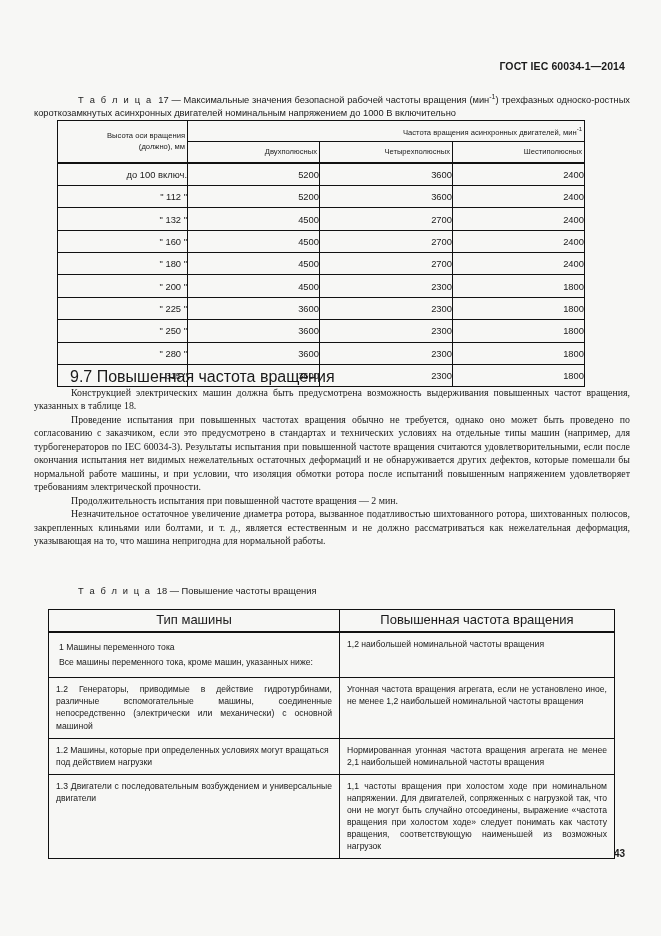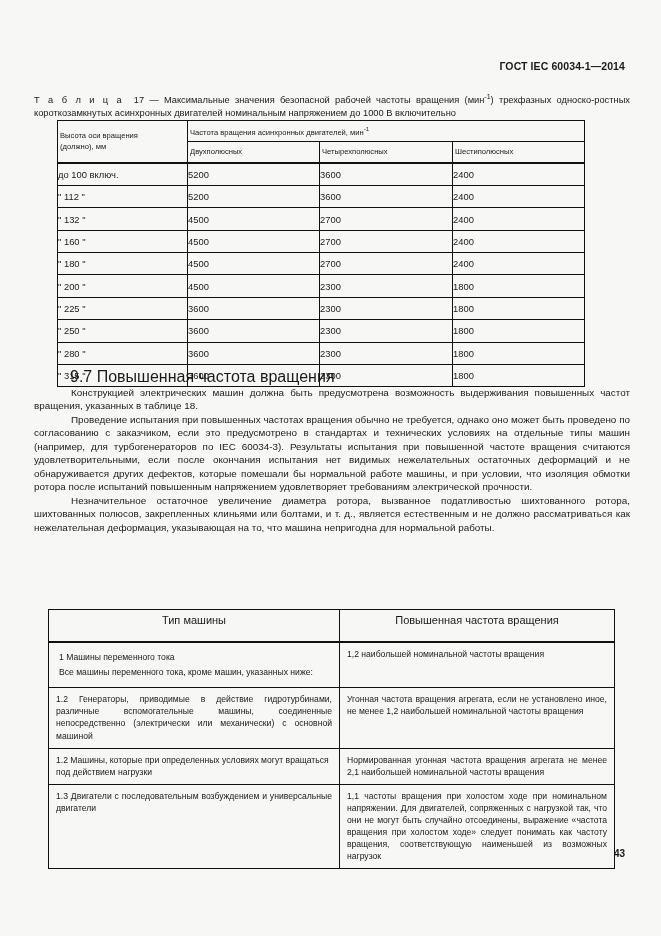--- a/index.html
+++ b/index.html
@@ -39,38 +39,39 @@
   .tbl-caption {
     position: absolute;
     left: 34px;
     font-size: 9.3px;
     line-height: 13.2px;
     width: 596px;
     text-align: justify;
   }
   .tbl-caption .lead {
     letter-spacing: 1.6px;
+    margin-left: 44px;
   }
 
   
   .t17-wrap {
     position: absolute;
     left: 57px;
     top: 120px;
     width: 527px;
   }
   table.t17 {
     border-collapse: collapse;
     width: 527px;
     table-layout: fixed;
     font-size: 9.2px;
   }
   table.t17 th, table.t17 td {
     border: 1px solid #111;
-    text-align: left;
+    text-align: right;
     vertical-align: middle;
     font-weight: normal;
     padding: 0;
   }
   table.t17 thead th {
     font-size: 7.6px;
     line-height: 11px;
     padding: 3px 2px;
   }
   table.t17 thead tr.hdr2 th {
@@ -102,20 +103,21 @@
     top: 386px;
     width: 596px;
     font-size: 9.9px;
     line-height: 13.45px;
     text-align: justify;
   }
   .body-block p {
     margin: 0;
     text-indent: 37px;
     text-align: justify;
+    font-family: Liberation Serif, serif;
   }
   .body-block p:last-child { text-align: justify; }
 
   
   .t18-wrap {
     position: absolute;
     left: 48px;
     top: 609px;
     width: 566px;
   }
@@ -127,22 +129,22 @@
   }
   table.t18 th, table.t18 td {
     border: 1px solid #111;
     vertical-align: top;
     font-weight: normal;
     padding: 5px 7px 6px;
     line-height: 12.1px;
   }
   table.t18 thead th {
     text-align: center;
-    font-size: 11px;
-    padding: 4px 4px 15px;
+    font-size: 13px;
+    padding: 4px 4px 5px;
     vertical-align: middle;
   }
   table.t18 tbody tr:first-child td {
     border-top: 2px solid #111;
   }
   table.t18 td.just { text-align: justify; }
   .t18 .c1 { width: 291px; }
   .t18 .c2 { width: 275px; }
   .t18 td p { margin: 3px; }
 
@@ -255,23 +257,29 @@
           </tr>
         </tbody>
       </table>
     </div>
 
     <div class="sec-head">9.7  Повышенная частота вращения</div>
 
     <div class="body-block">
       <p>Конструкцией электрических машин должна быть предусмотрена возможность выдерживания повышенных частот вращения, указанных в таблице 18.</p>
       <p>Проведение испытания при повышенных частотах вращения обычно не требуется, однако оно может быть проведено по согласованию с заказчиком, если это предусмотрено в стандартах и технических условиях на отдельные типы машин (например, для турбогенераторов по IEC 60034-3). Результаты испытания при повышенной частоте вращения считаются удовлетворительными, если после окончания испытания нет видимых нежелательных остаточных деформаций и не обнаруживается других дефектов, которые помешали бы нормальной работе машины, и при условии, что изоляция обмотки ротора после испытаний повышенным напряжением удовлетворяет требованиям электрической прочности.</p>
+      <p>Продолжительность испытания при повышенной частоте вращения — 2 мин.</p>
       <p>Незначительное остаточное увеличение диаметра ротора, вызванное податливостью шихтованного ротора, шихтованных полюсов, закрепленных клиньями или болтами, и т. д., является естественным и не должно рассматриваться как нежелательная деформация, указывающая на то, что машина непригодна для нормальной работы.</p>
     </div>
 
+    <div class="tbl-caption" style="top:585px;">
+      <span class="lead">Т а б л и ц а</span>&nbsp;
+      <span>18</span>
+      <span>— Повышение частоты вращения</span>
+    </div>
 
     <div class="t18-wrap">
       <table class="t18">
         <colgroup>
             <col class="c1">
             <col class="c2">
           </colgroup>
         <thead>
           <tr>
             <th>Тип машины</th>

